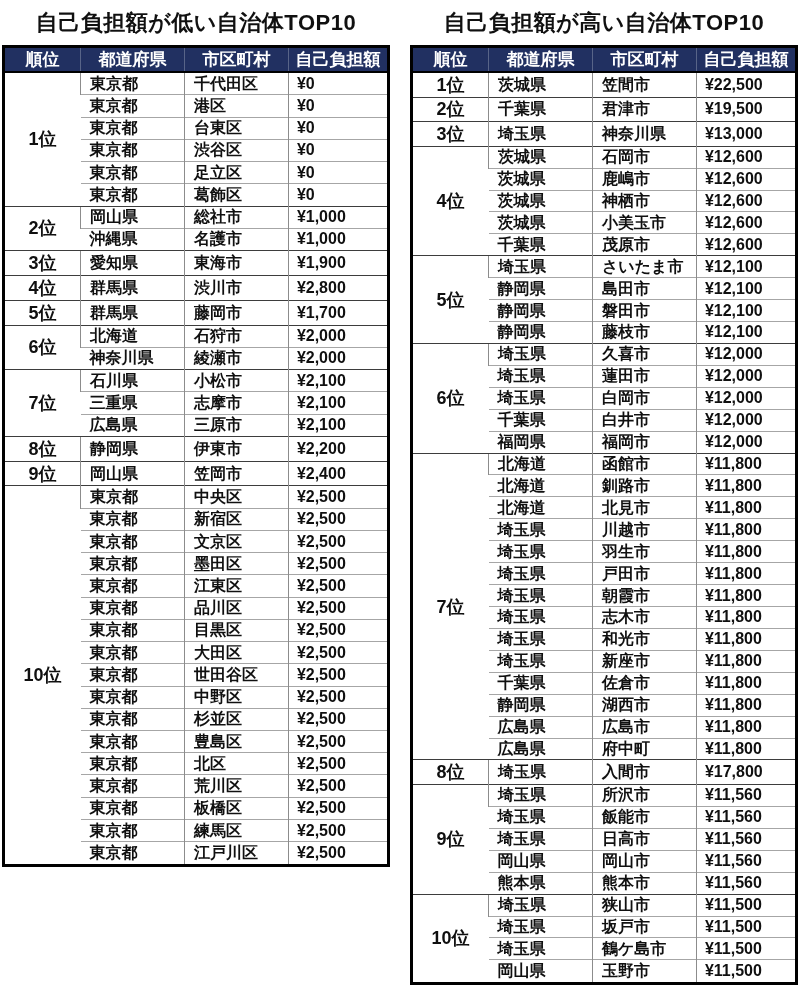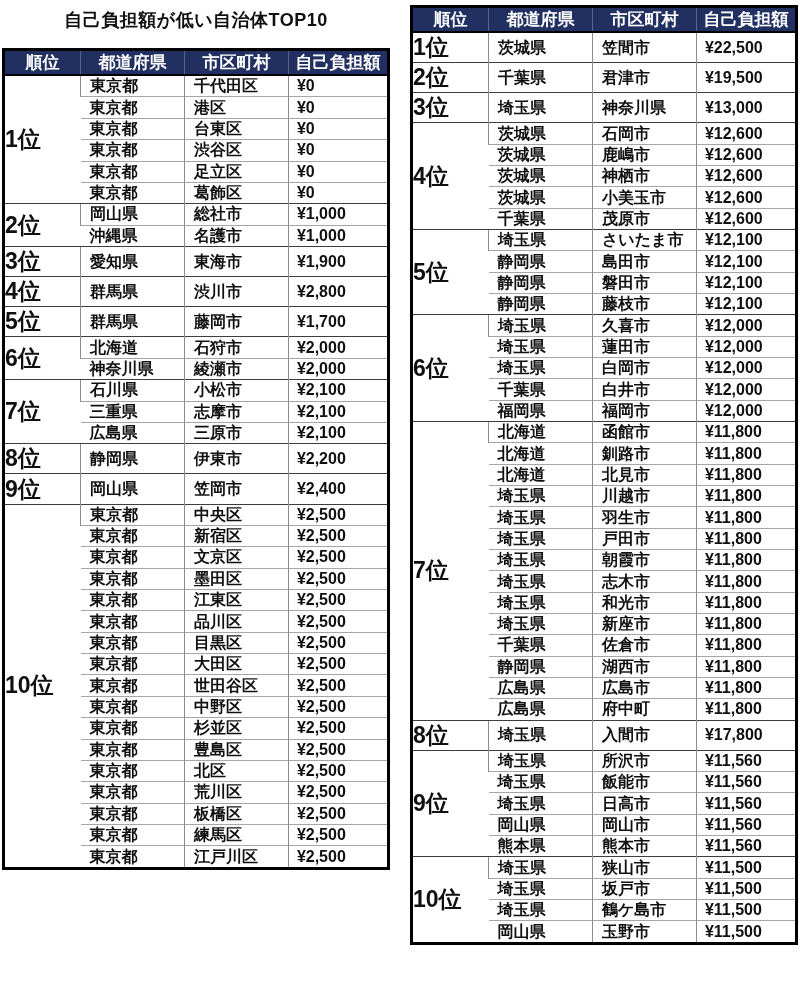--- a/index.html
+++ b/index.html
@@ -20,24 +20,24 @@
     font-family:"Liberation Sans","DejaVu Sans",sans-serif;
     color:var(--text);
     position:relative;
     overflow:hidden;
   }
   .panel{position:absolute;top:5px;width:388px;}
   .panel-left{left:2px;}
   .panel-right{left:410px;}
   .tbl-title{
     text-align:center;
-    font-size:18px;
+    font-size:22px;
     font-weight:800;
     letter-spacing:0.5px;
-    margin:3px 0 16px 0;
+    margin:3px 0 7px 0;
     white-space:nowrap;
   }
   table.tbl{
     width:100%;
     border-collapse:collapse;
     table-layout:fixed;
     border:3px solid var(--border-outer);
   }
   table.tbl-low{height:822px;}
   table.tbl-high{height:940px;}
@@ -64,22 +64,23 @@
     font-weight:800;
     padding:0 2px 0 9px;
     line-height:1;
     white-space:nowrap;
     overflow:hidden;
   }
   .tbl td:first-child{border-left:none;}
   .tbl tbody tr:first-child td{border-top:none;}
   .tbl tr.group-start td{border-top:1.5px solid var(--group-line);}
   .tbl td.rank{
+    text-align:center;
     padding:0;
-    font-size:23px;
+    font-size:18px;
   }
   .tbl td.amount{padding-left:8px;}
 </style>
 </head>
 <body>
 
 <div class="panel panel-left">
   <div class="tbl-title">自己負担額が低い自治体TOP10</div>
   <table class="tbl tbl-low">
     <colgroup>
@@ -280,20 +281,21 @@
         <tr>
           <td class="pref">東京都</td>
           <td class="city">江戸川区</td>
           <td class="amount">¥2,500</td>
         </tr>
       </tbody>
   </table>
 </div>
 
 <div class="panel panel-right">
+  <div class="tbl-title">自己負担額が高い自治体TOP10</div>
   <table class="tbl tbl-high">
     <colgroup>
       <col class="c1">
         <col class="c2">
         <col class="c3">
         <col class="c4">
     </colgroup>
     <thead>
         <tr>
           <th>順位</th>

